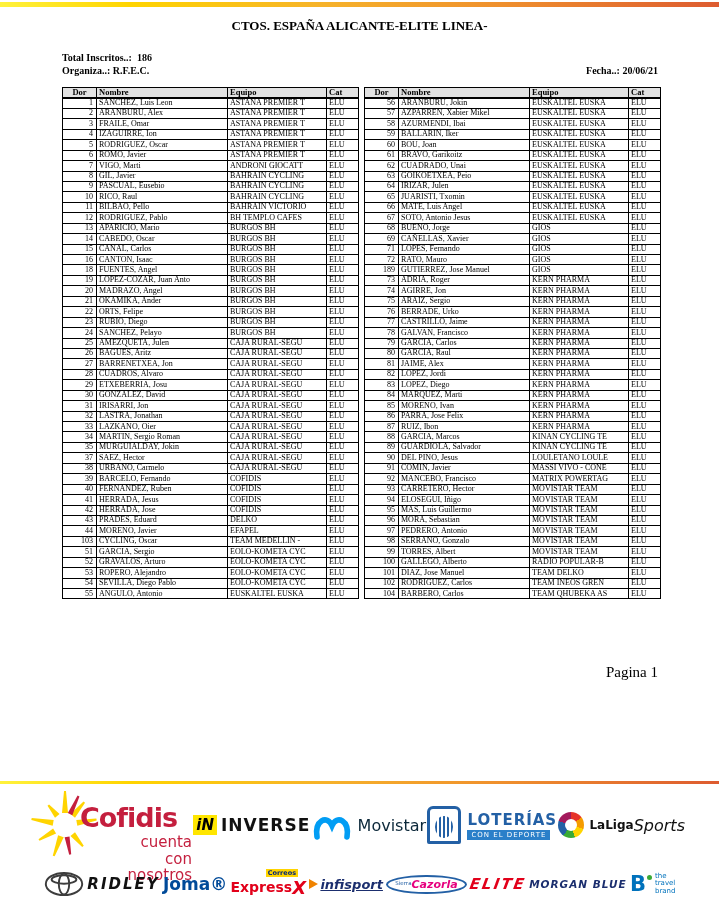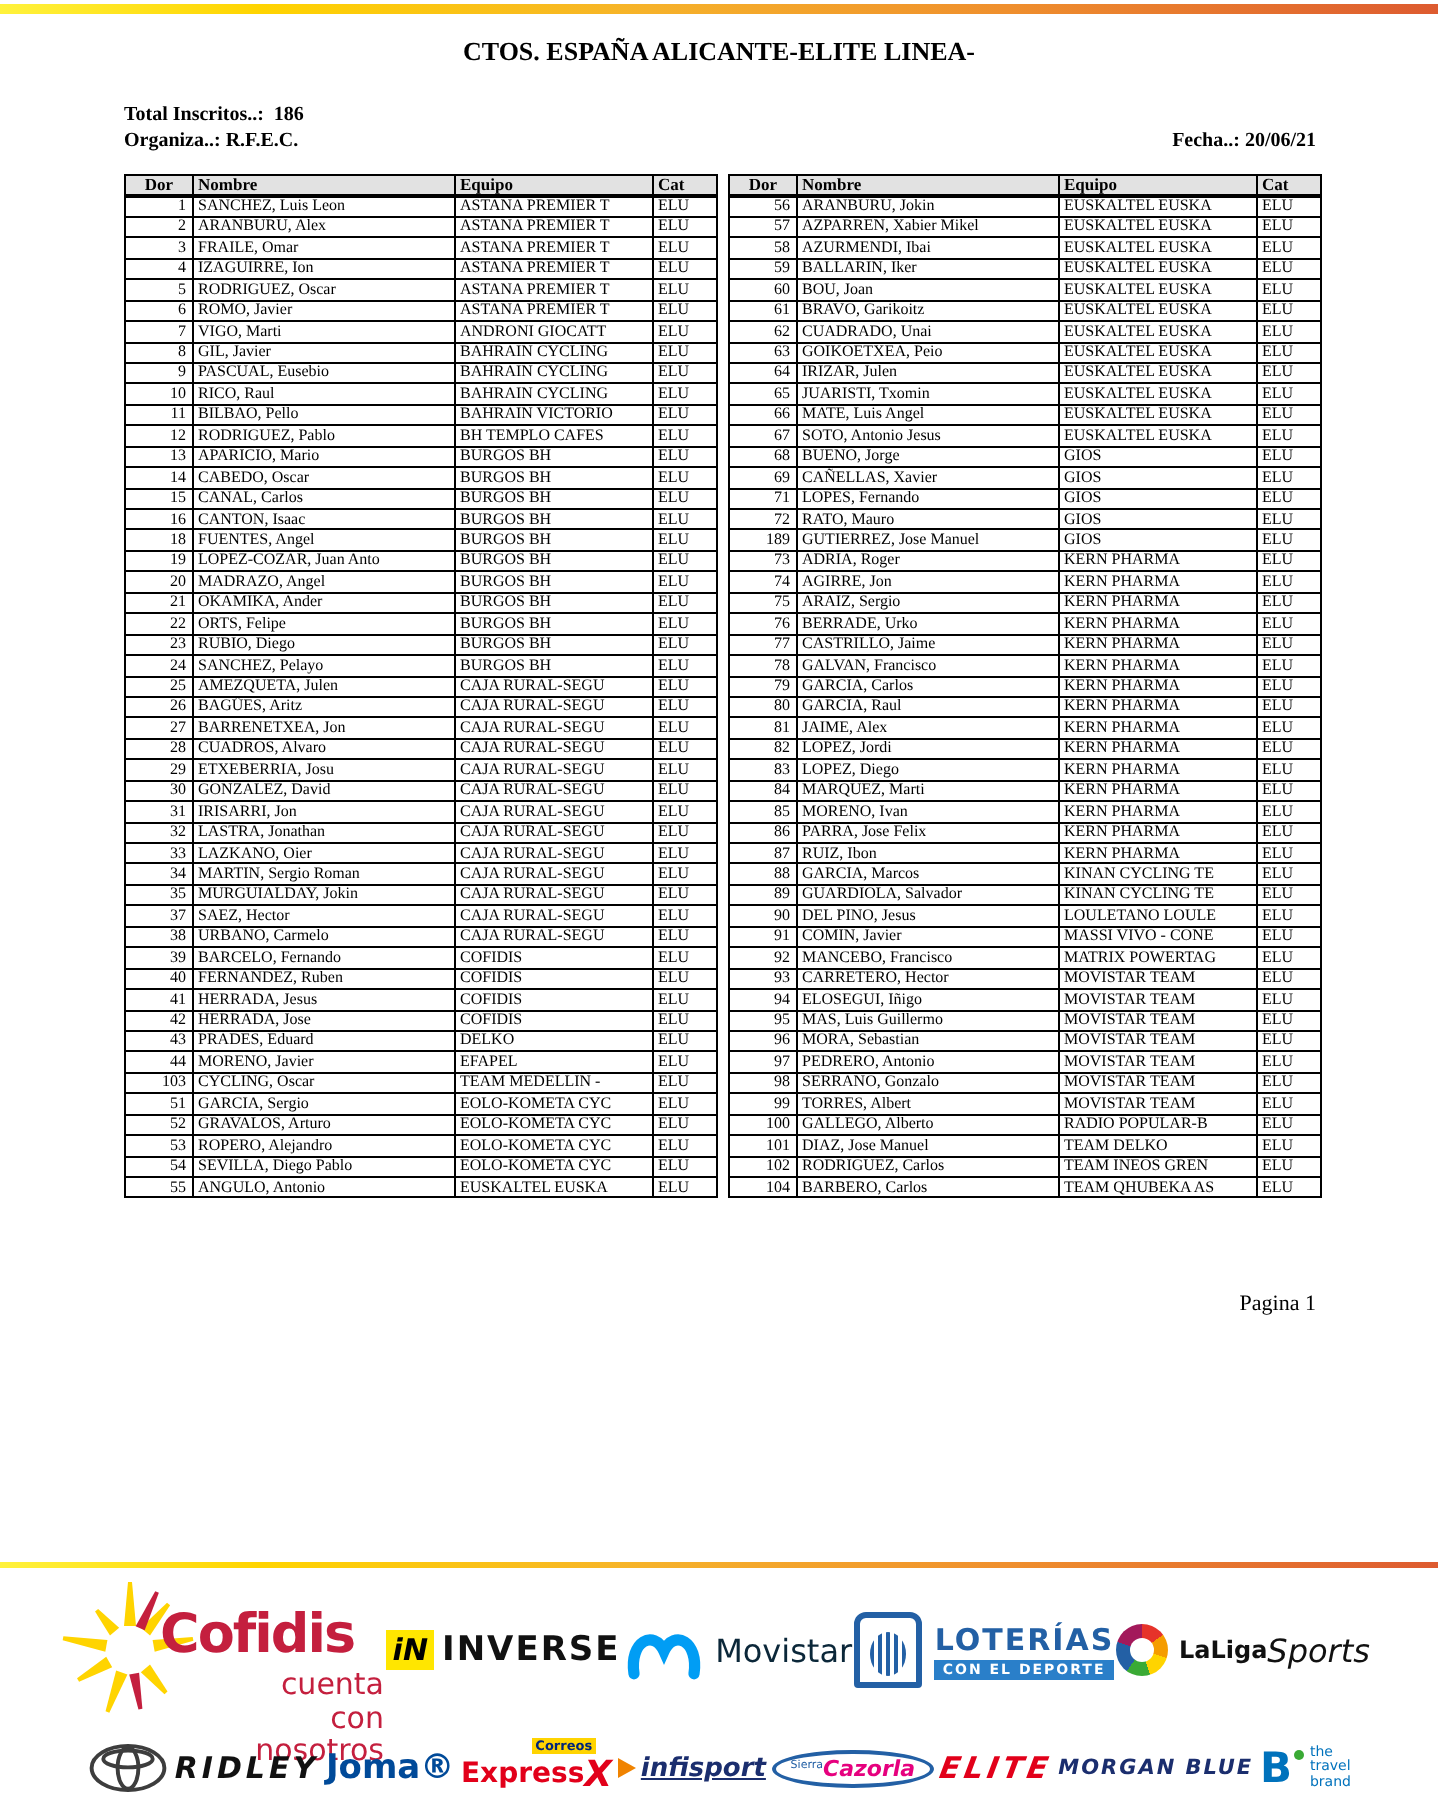--- a/index.html
+++ b/index.html
@@ -25,21 +25,21 @@
   table { border-collapse:collapse; table-layout:fixed; width:296px; font-size:8px; line-height:1.05; }
   th, td { border:1px solid #000; padding:0 2px; height:10.45px; overflow:hidden; white-space:nowrap; }
   thead th { background:#e2e2e2; font-weight:bold; text-align:left; border-bottom:2px solid #000; font-size:8.5px; }
   thead th.col-dor { text-align:center; }
   .col-dor { width:34px; }
   .col-nombre { width:131px; }
   .col-equipo { width:99px; }
   .col-cat { width:32px; }
   td.c0 { text-align:right; padding-right:3px; }
 
-  .page-number { top:646px; right:61px; font-size:11px; color:#000; }
+  .page-number { top:664px; right:61px; font-size:15px; color:#000; }
 
   
   .sponsor-row { display:flex; align-items:center; justify-content:space-between; }
   .row1 { top:788px; left:34px; right:34px; height:74px; }
   .row2 { top:866px; left:44px; right:34px; height:36px; }
   .sponsor { display:flex; align-items:center; font-family:"DejaVu Sans","Liberation Sans",sans-serif; }
 
   
   .cofidis-wrap { position:relative; width:158px; height:74px; }
   .cofidis-sun { position:absolute; left:-6px; top:0; }
@@ -51,21 +51,21 @@
   .inverse-text { color:#111; font-weight:bold; font-size:17px; letter-spacing:1px; }
 
   
   .movistar-text { color:#0b2739; font-size:16px; margin-left:6px; font-weight:500; }
 
   
   .loterias-icon { width:34px; height:38px; border:3px solid #2360a5; border-radius:6px 6px 2px 2px; position:relative; margin-right:6px; }
   .loterias-ball { position:absolute; left:50%; top:55%; transform:translate(-50%,-50%); width:18px; height:22px; border-radius:50%; background:repeating-linear-gradient(90deg,#2360a5 0 2px,#ffffff 2px 4px); }
   .loterias-texts { display:flex; flex-direction:column; }
   .loterias-main { color:#2360a5; font-weight:bold; font-size:15px; letter-spacing:1px; }
-  .loterias-badge { background:#2a7fc9; color:#fff; font-size:7px; font-weight:bold; padding:1px 4px; margin-top:1px; align-self:flex-start; letter-spacing:1px;text-align:right; }
+  .loterias-badge { background:#2a7fc9; color:#fff; font-size:7px; font-weight:normal; padding:1px 4px; margin-top:1px; align-self:flex-start; letter-spacing:1px;text-align:right; }
 
   
   .laliga-icon { width:26px; height:26px; border-radius:50%; margin-right:5px;
     background:conic-gradient(#e6332a 0 15%, #f59c00 15% 30%, #ffd400 30% 45%, #3aaa35 45% 60%, #2360a5 60% 80%, #a3195b 80% 100%); position:relative; }
   .laliga-icon::after { content:""; position:absolute; left:7px; top:7px; width:12px; height:12px; border-radius:50%; background:#fff; }
   .laliga-main { color:#111; font-weight:bold; font-size:12px; }
   .laliga-sub { color:#111; font-size:16px; font-style:italic; }
 
   
   .ridley-text { color:#111; font-weight:bold; font-style:italic; font-size:15px; letter-spacing:2px; }

